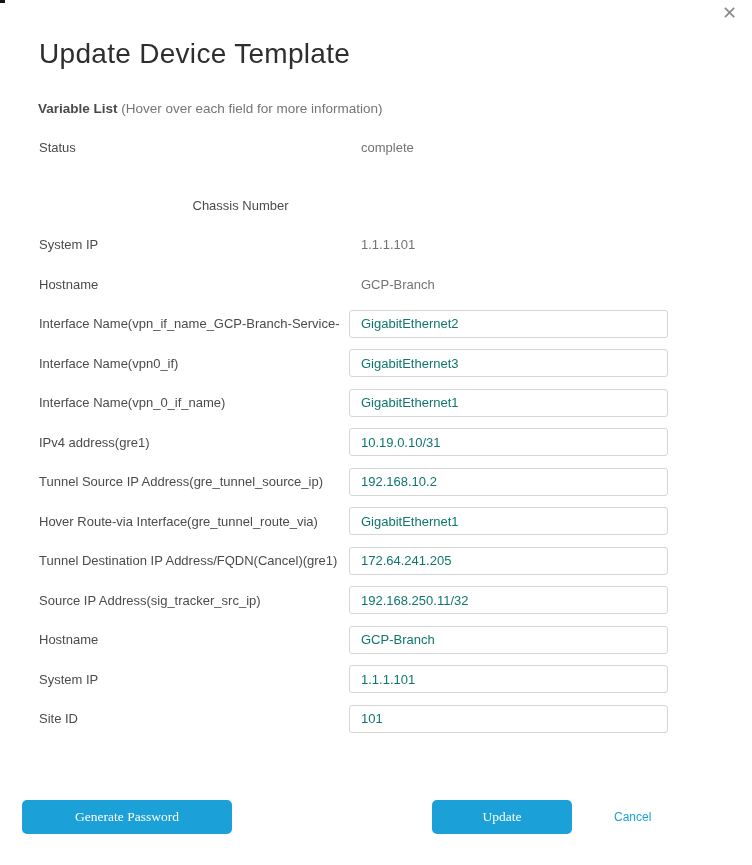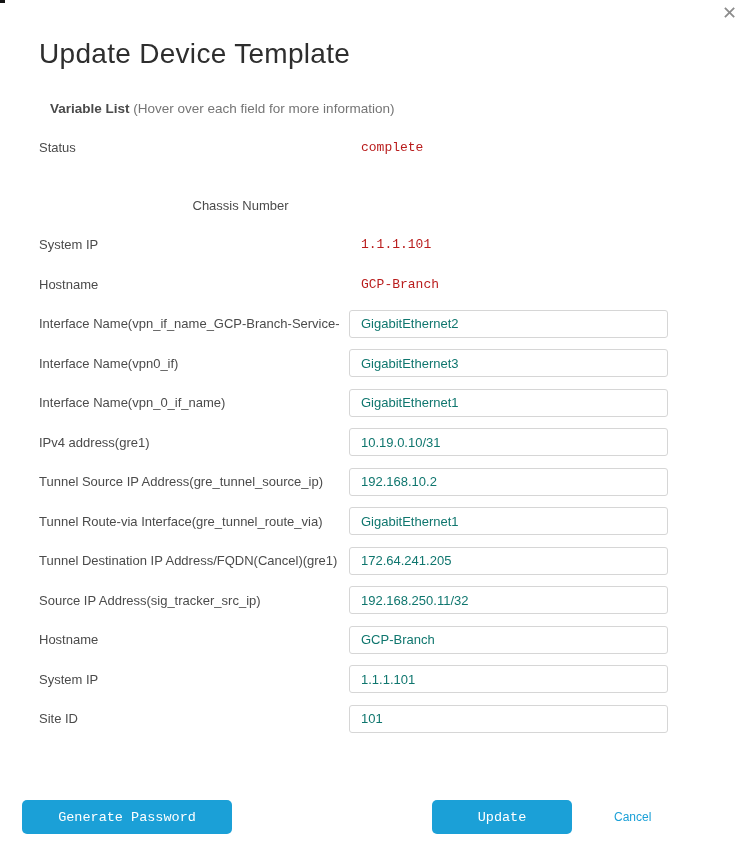--- a/index.html
+++ b/index.html
@@ -36,21 +36,21 @@
     left: 39px;
     top: 19px;
     font-size: 28px;
     font-weight: 400;
     color: #2e2e2e;
     letter-spacing: 0.3px;
     white-space: nowrap;
   }
   .section-header {
     position: absolute;
-    left: 50px;
+    left: 38px;
     top: 101px;
     font-size: 13.5px;
     color: #4a4a4a;
     white-space: nowrap;
   }
   .section-header .bold-part {
     font-weight: 700;
   }
   .section-header .hint-part {
     font-weight: 400;
@@ -74,24 +74,23 @@
   .field-label {
     width: 310px;
     min-width: 310px;
     font-size: 13px;
     color: #4b4b4b;
     white-space: nowrap;
     overflow: hidden;
   }
   .static-value {
     font-size: 13px;
-    color: #b91c1c;
+    color: #737373;
     padding-left: 12px;
     white-space: nowrap;
-    font-family: Liberation Mono, monospace;
   }
   .value-wrap {
     flex: 1;
   }
   input.field-input {
     width: 100%;
     box-sizing: border-box;
     height: 28px;
     border: 1px solid #d6d6d6;
     border-radius: 3px;
@@ -109,21 +108,21 @@
     width: 752px;
     height: 40px;
   }
   .btn {
     height: 34px;
     border: none;
     border-radius: 5px;
     background: var(--accent, #1ba0d7);
     color: #ffffff;
     font-size: 13.5px;
-    font-family: Liberation Mono, monospace;
+    font-family: Liberation Serif, serif;
     cursor: pointer;
     position: absolute;
     top: 0;
     text-align: center;
   }
   .btn-generate {
     left: 22px;
     width: 210px;
   }
   .btn-update {
@@ -213,21 +212,21 @@
 
   <div class="row">
     <span class="field-label">Tunnel Source IP Address(gre_tunnel_source_ip)</span>
 
     <span class="value-wrap">
       <input class="field-input" type="text" value="192.168.10.2" style="">
     </span>
   </div>
 
   <div class="row">
-    <span class="field-label">Tunnel Route-via Interface(gre_tunnel_route_via)</span>
+    <span class="field-label">Hover Route-via Interface(gre_tunnel_route_via)</span>
 
     <span class="value-wrap">
       <input class="field-input" type="text" value="GigabitEthernet1" style="">
     </span>
   </div>
 
   <div class="row">
     <span class="field-label">Tunnel Destination IP Address/FQDN(Cancel)(gre1)</span>
 
     <span class="value-wrap">

